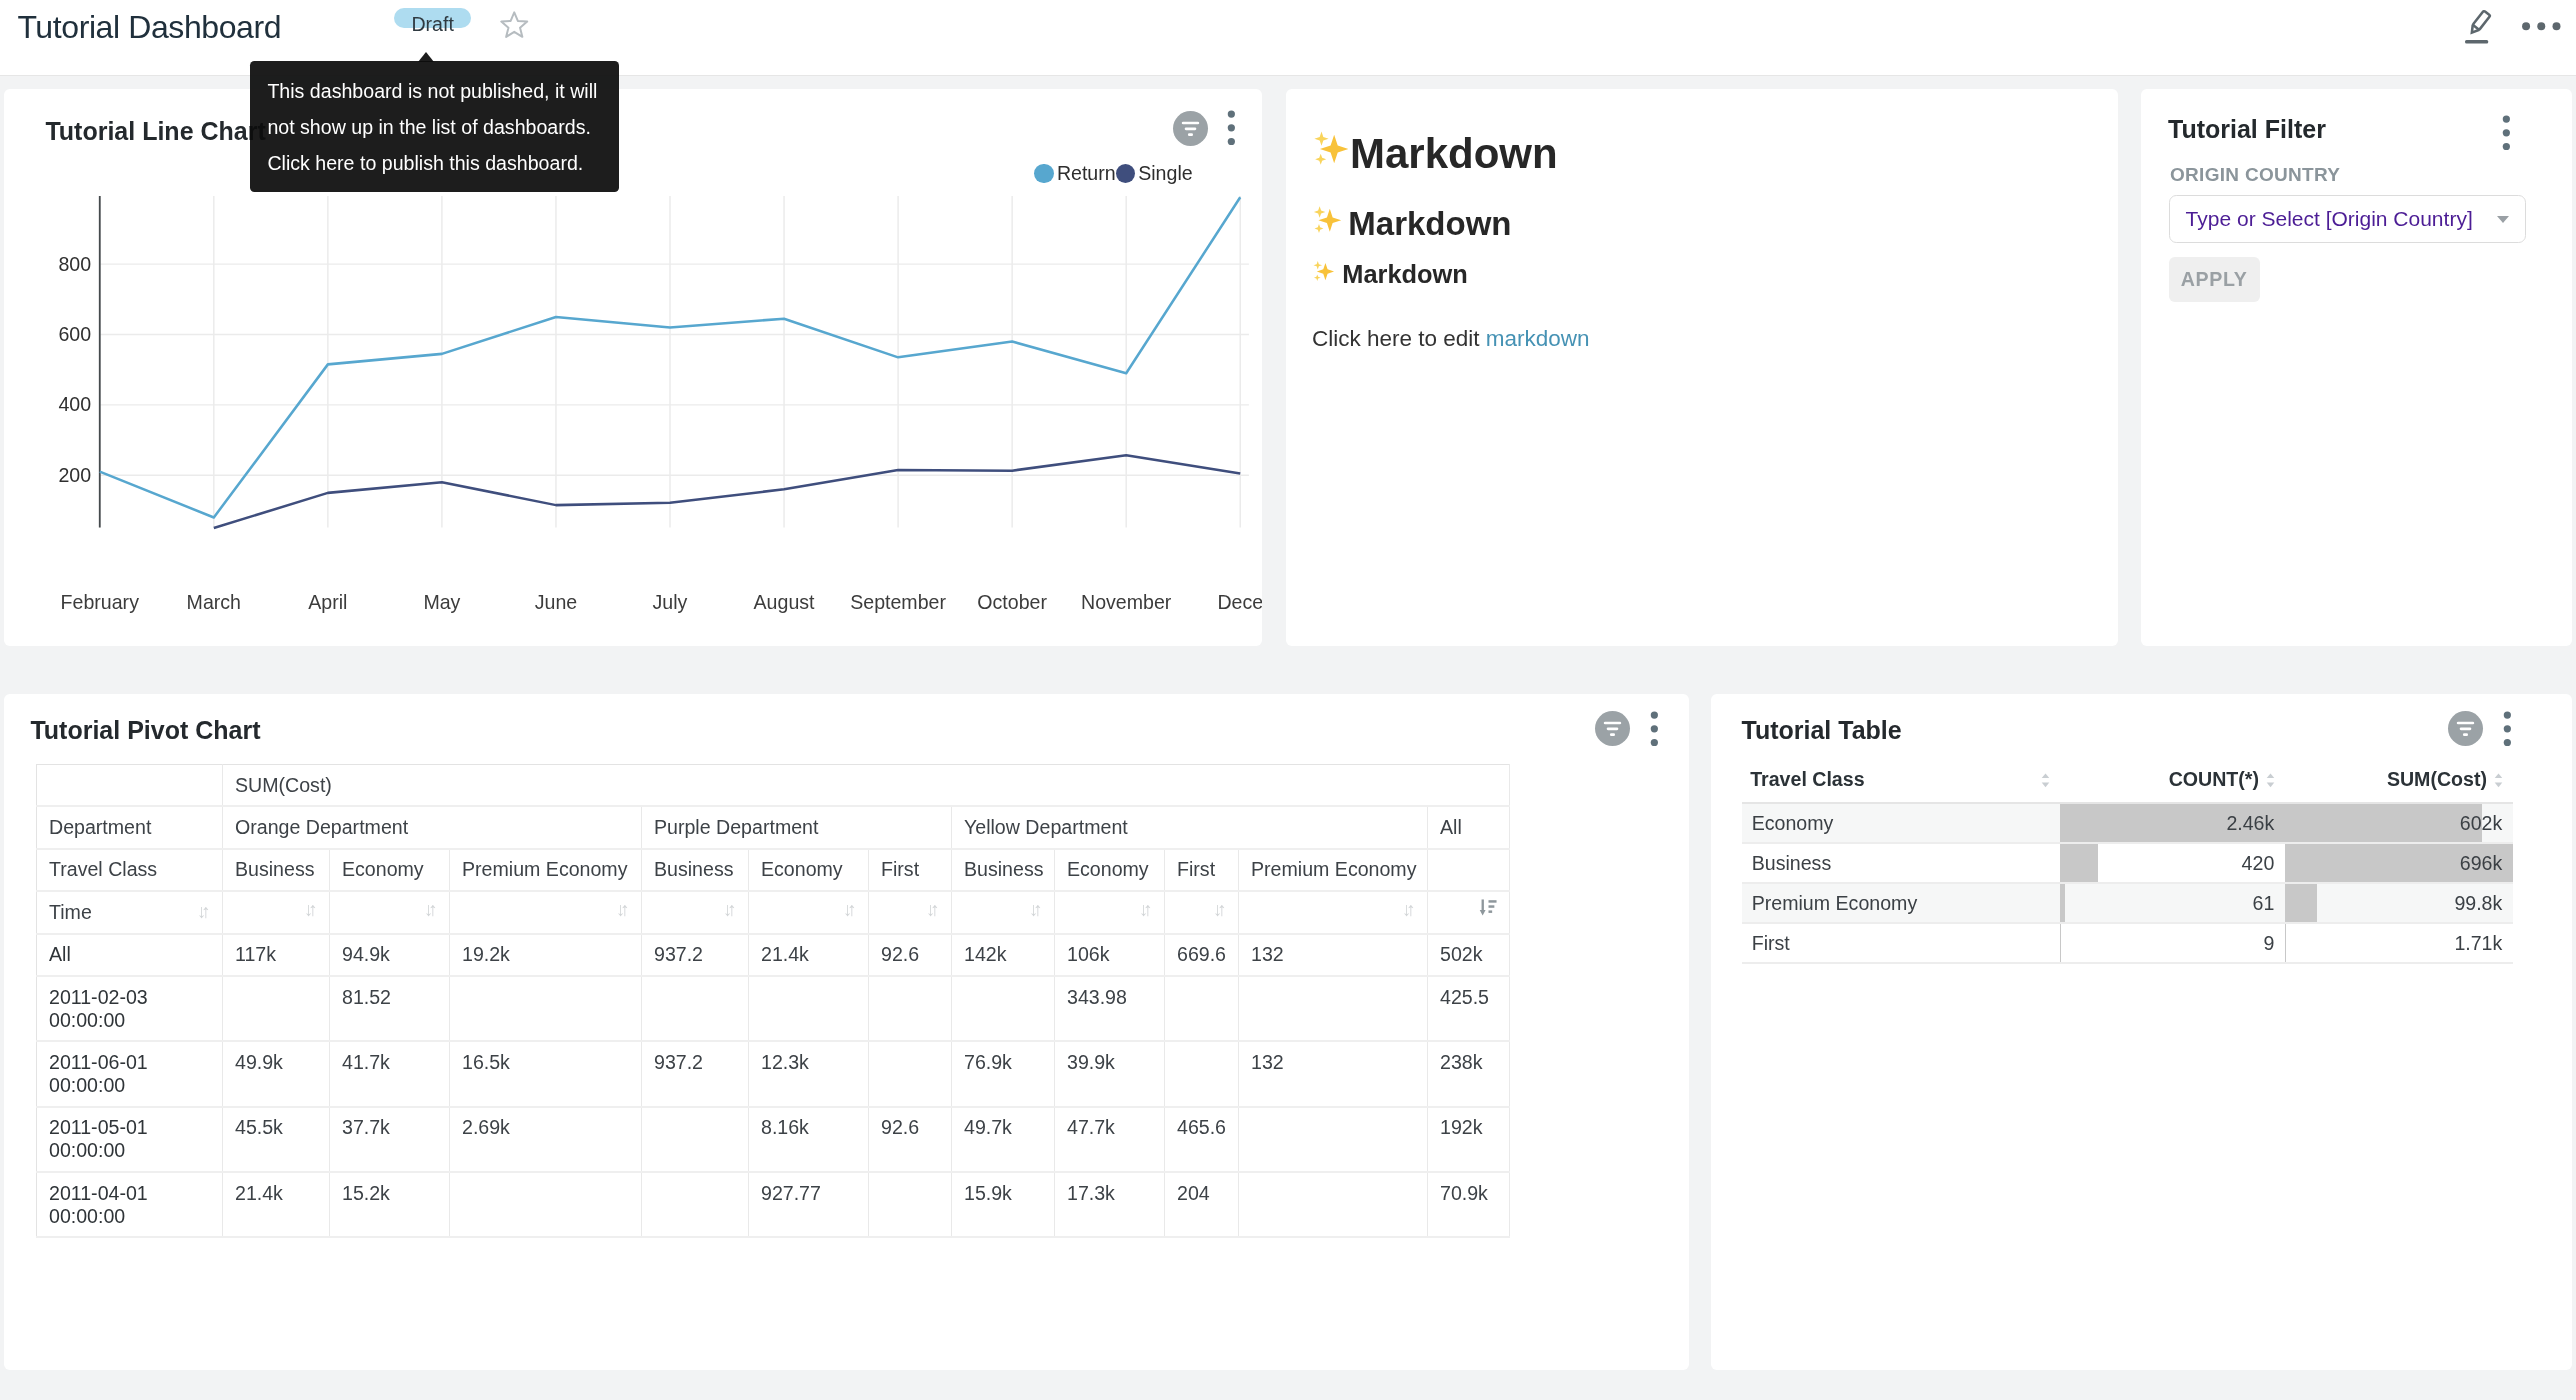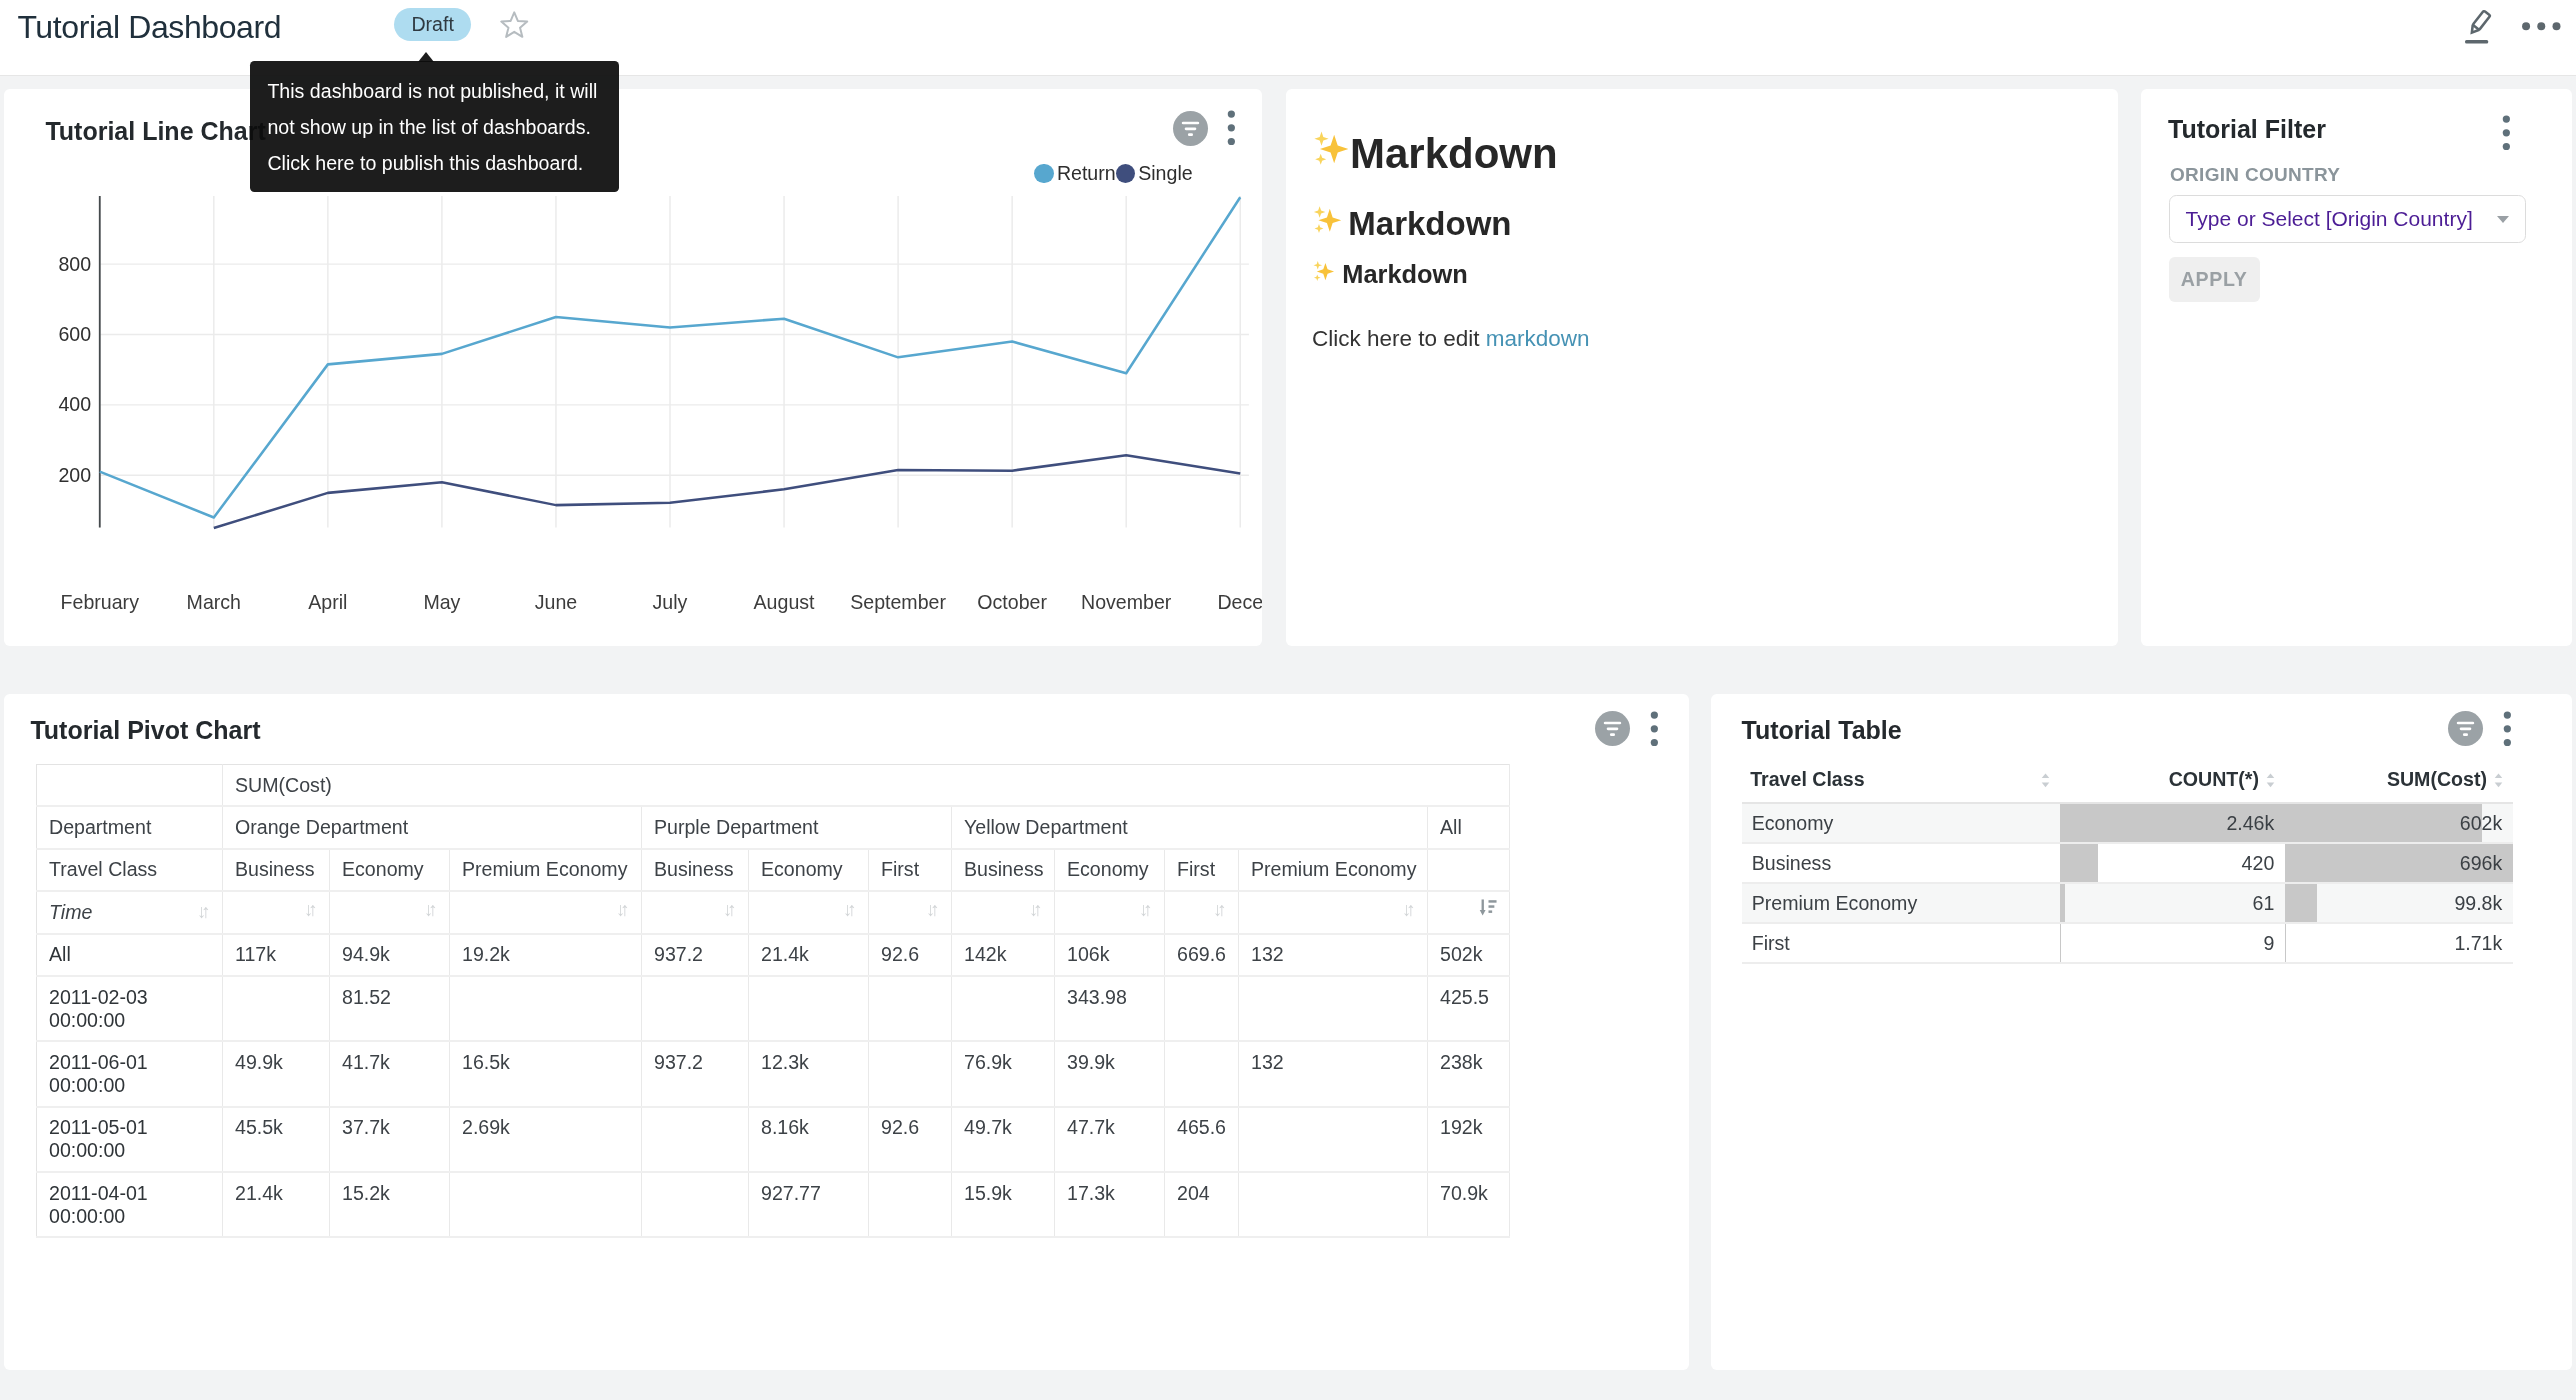--- a/index.html
+++ b/index.html
@@ -5,21 +5,21 @@
   html,body{margin:0;padding:0;}
   body{
     width:2576px;height:1400px;position:relative;overflow:hidden;
     background:#f2f3f4;
     font-family:"Liberation Sans", sans-serif;
     color:#333;
   }
   
   .appheader{position:absolute;left:0;top:0;width:2576px;height:75px;background:#fff;border-bottom:1.5px solid #e6e6e6;z-index:5;}
   .apptitle{position:absolute;left:17.4px;top:8.7px;font-size:32px;font-weight:500;color:#20303c;letter-spacing:-0.4px;}
-  .draft-pill{position:absolute;left:394px;top:8px;height:33px;line-height:33px;padding:0 17.4px;background:#aedcf0;border-radius:17.4px;font-size:19.6px;color:#2f3a41;}
+  .draft-pill{position:absolute;left:394px;top:8px;height:20px;line-height:33px;padding:0 17.4px;background:#aedcf0;border-radius:17.4px;font-size:19.6px;color:#2f3a41;}
   .star-btn{position:absolute;left:499px;top:10.2px;width:30.5px;height:30.5px;}
   .hdr-actions{position:absolute;right:11.6px;top:4.4px;display:flex;gap:22px;align-items:center;height:46px;}
   .tooltip{position:absolute;left:250px;top:61px;width:369px;box-sizing:border-box;
     background:rgba(12,12,12,.93);color:#fff;font-size:19.6px;line-height:36px;
     padding:11.6px 17.4px;border-radius:4.4px;z-index:20;}
   .tooltip:before{content:"";position:absolute;top:-9.4px;left:168px;
     border-left:8.7px solid transparent;border-right:8.7px solid transparent;border-bottom:10.2px solid rgba(12,12,12,.93);}
   
   .panel{position:absolute;background:#fff;border-radius:5.8px;overflow:hidden;}
   #panel-line{left:4.4px;top:89px;width:1258px;height:557px;}
@@ -50,21 +50,21 @@
   .fp-apply{position:absolute;left:27.6px;top:168px;width:91px;height:45px;background:#efefef;border:none;border-radius:5.8px;
     font-family:inherit;font-size:19.6px;font-weight:600;letter-spacing:0.6px;color:#9aa0a4;}
   
   #pivot-table{border-collapse:collapse;margin:70px 0 0 32px;table-layout:fixed;width:1472px;font-size:19.6px;color:#3d4247;border:0.7px solid #e3e3e3;}
   #pivot-table th,#pivot-table td{border-right:0.7px solid #e9e9e9;border-bottom:2.9px solid #efefef;
     padding:8.7px 11.6px;text-align:left;vertical-align:top;font-weight:400;white-space:nowrap;overflow:hidden;}
   #pivot-table th.rl{white-space:normal;}
   #pivot-table .datel{font-weight:500;color:#2f3438;}
   #pivot-table .sortcell{text-align:right;padding-top:5.8px;padding-bottom:5.8px;}
   .sic{font-size:19px;color:#d2d5d7;letter-spacing:-5.1px;padding-right:5.1px;}
-  .timecell{display:flex;justify-content:space-between;align-items:flex-start;font-style:italic;}
+  .timecell{display:flex;justify-content:space-between;align-items:flex-start;}
   
   #t-table{border-collapse:collapse;margin:70px 0 0 30.5px;table-layout:fixed;width:771px;font-size:19.6px;color:#3b4045;}
   #t-table th{padding:4.4px 8.7px 10.2px 8.7px;border-bottom:2.2px solid #e5e5e5;font-weight:600;color:#2b3237;font-size:19.6px;}
   #t-table th .hwrap{display:flex;align-items:center;gap:5.8px;}
   #t-table th.num .hwrap{justify-content:flex-end;}
   #t-table th.first .hwrap{justify-content:space-between;}
   #t-table td{border-bottom:2.2px solid #ededed;height:38px;padding:0;position:relative;}
   #t-table tr.stripe td{background:#f6f7f7;}
   .cellbar{position:absolute;left:0;top:0;bottom:0;}
   .cellval{position:relative;display:block;line-height:38px;padding:0 10.2px;text-align:right;}

